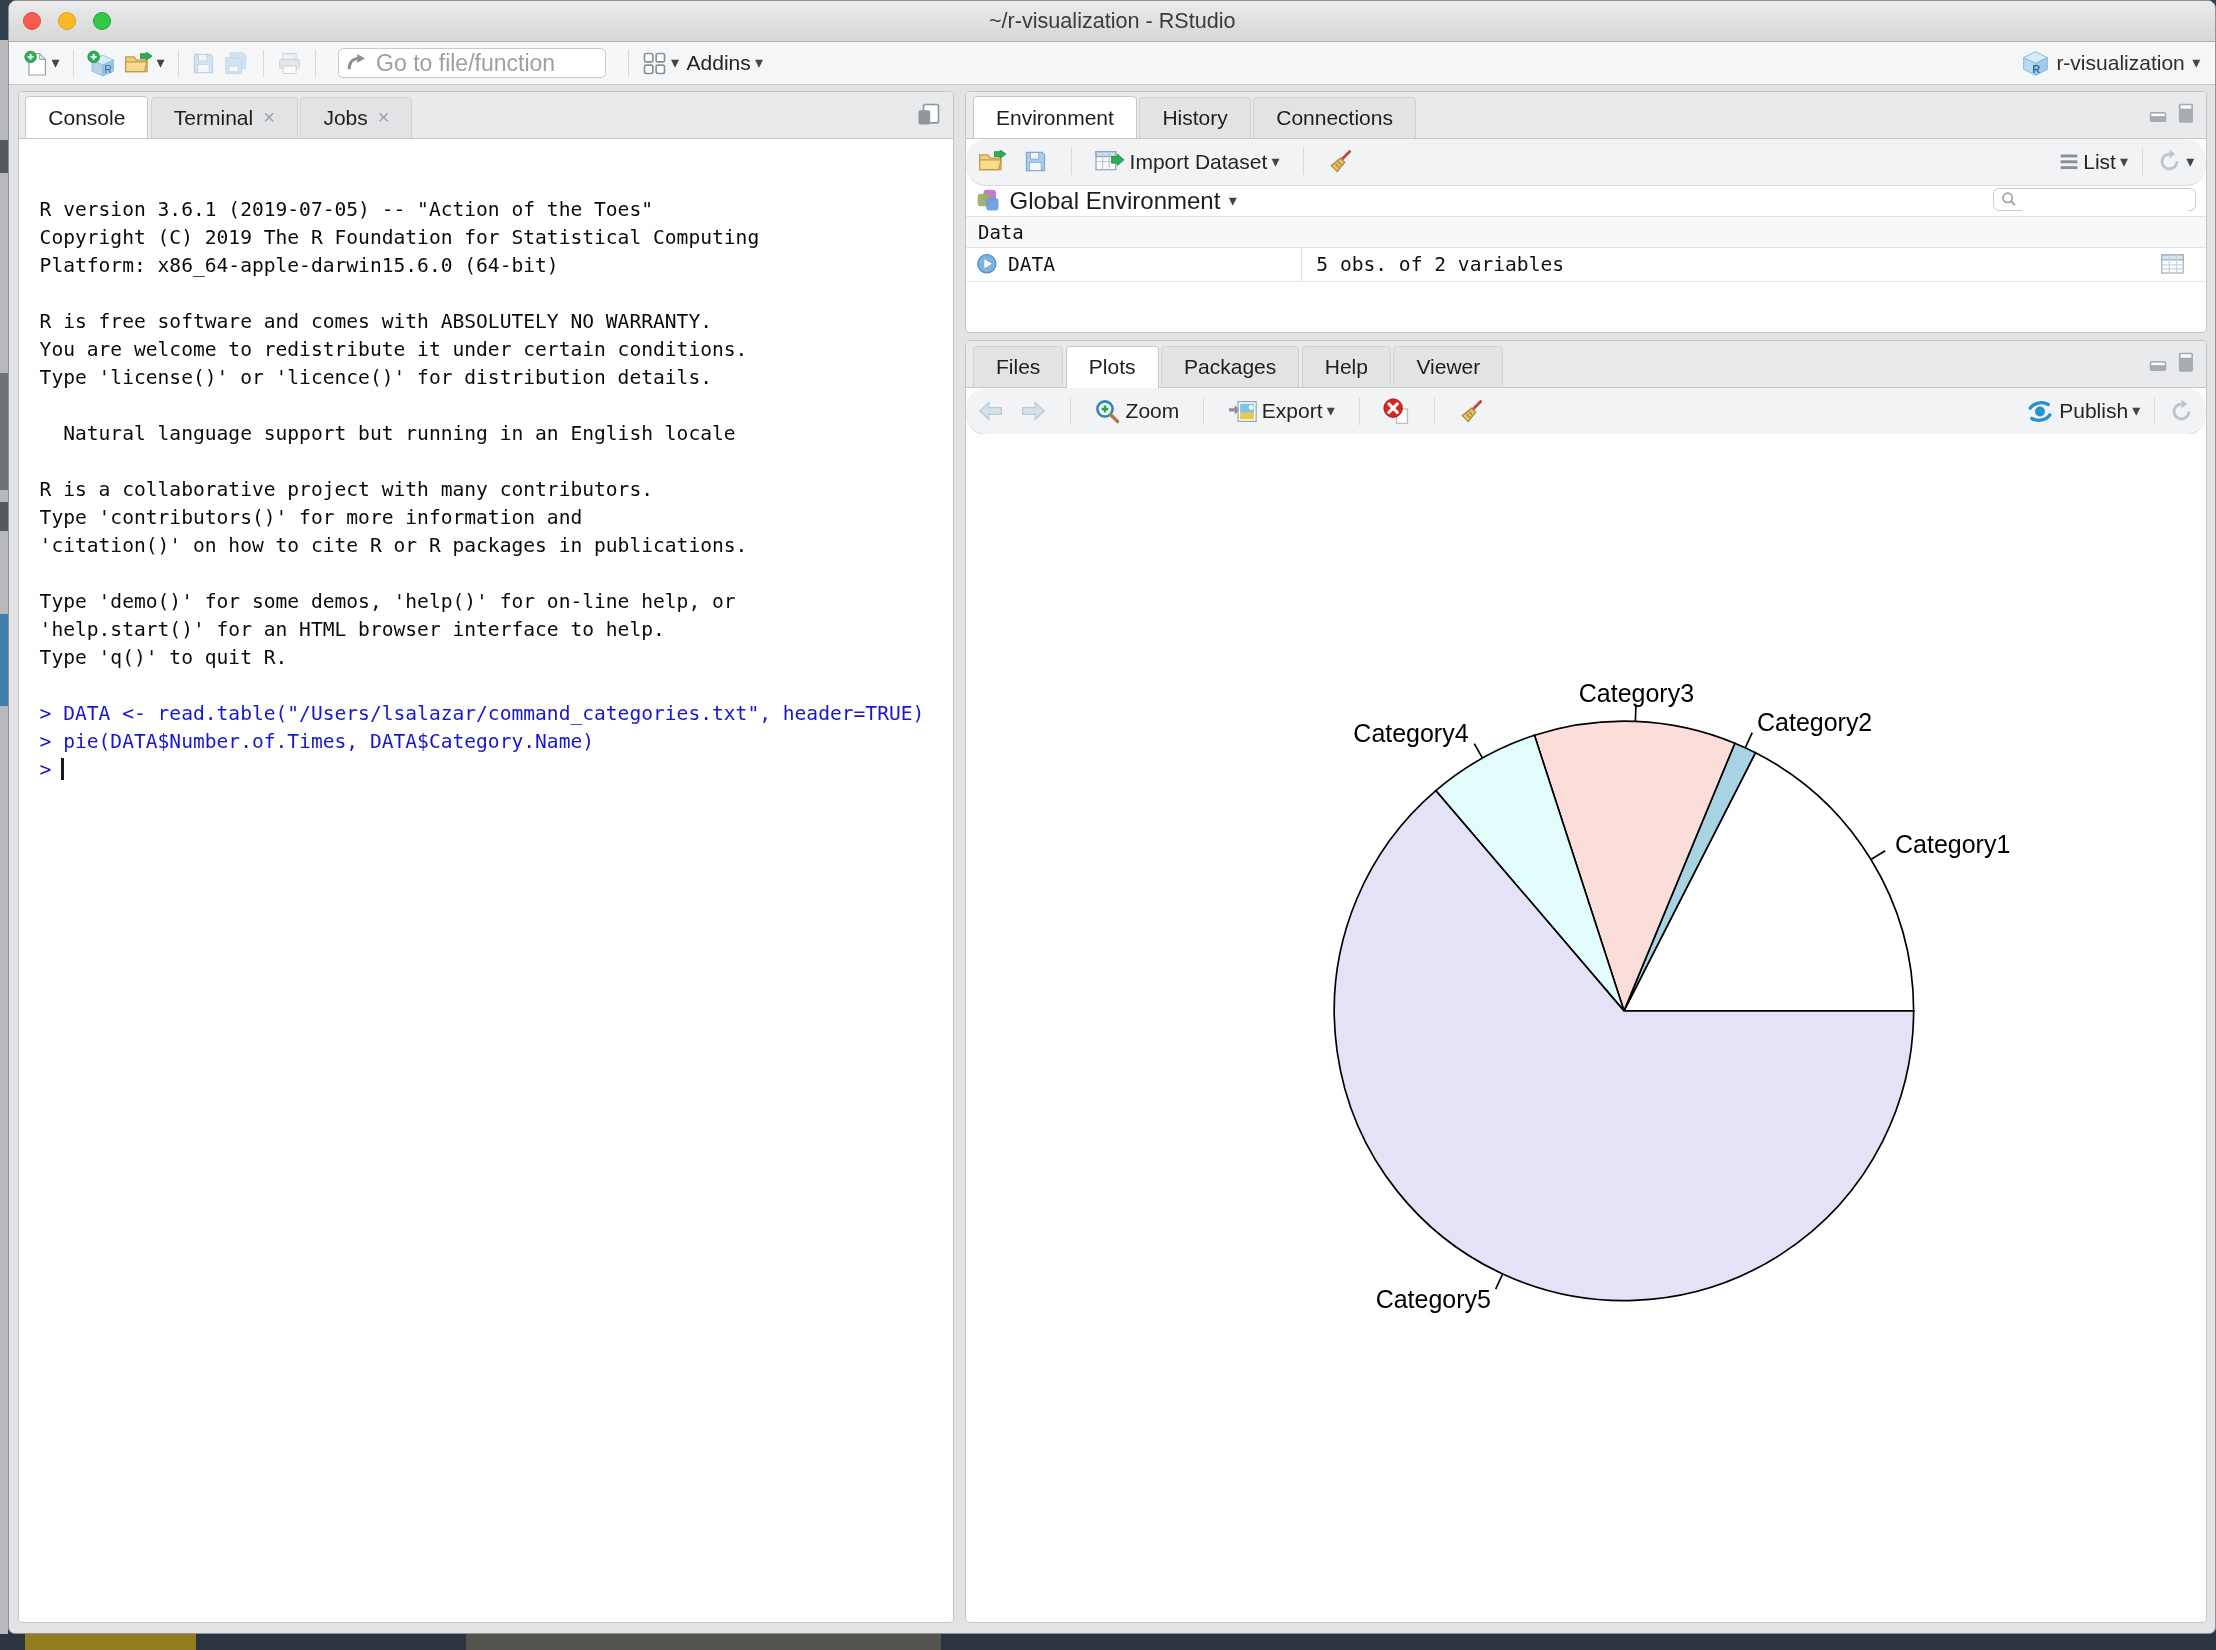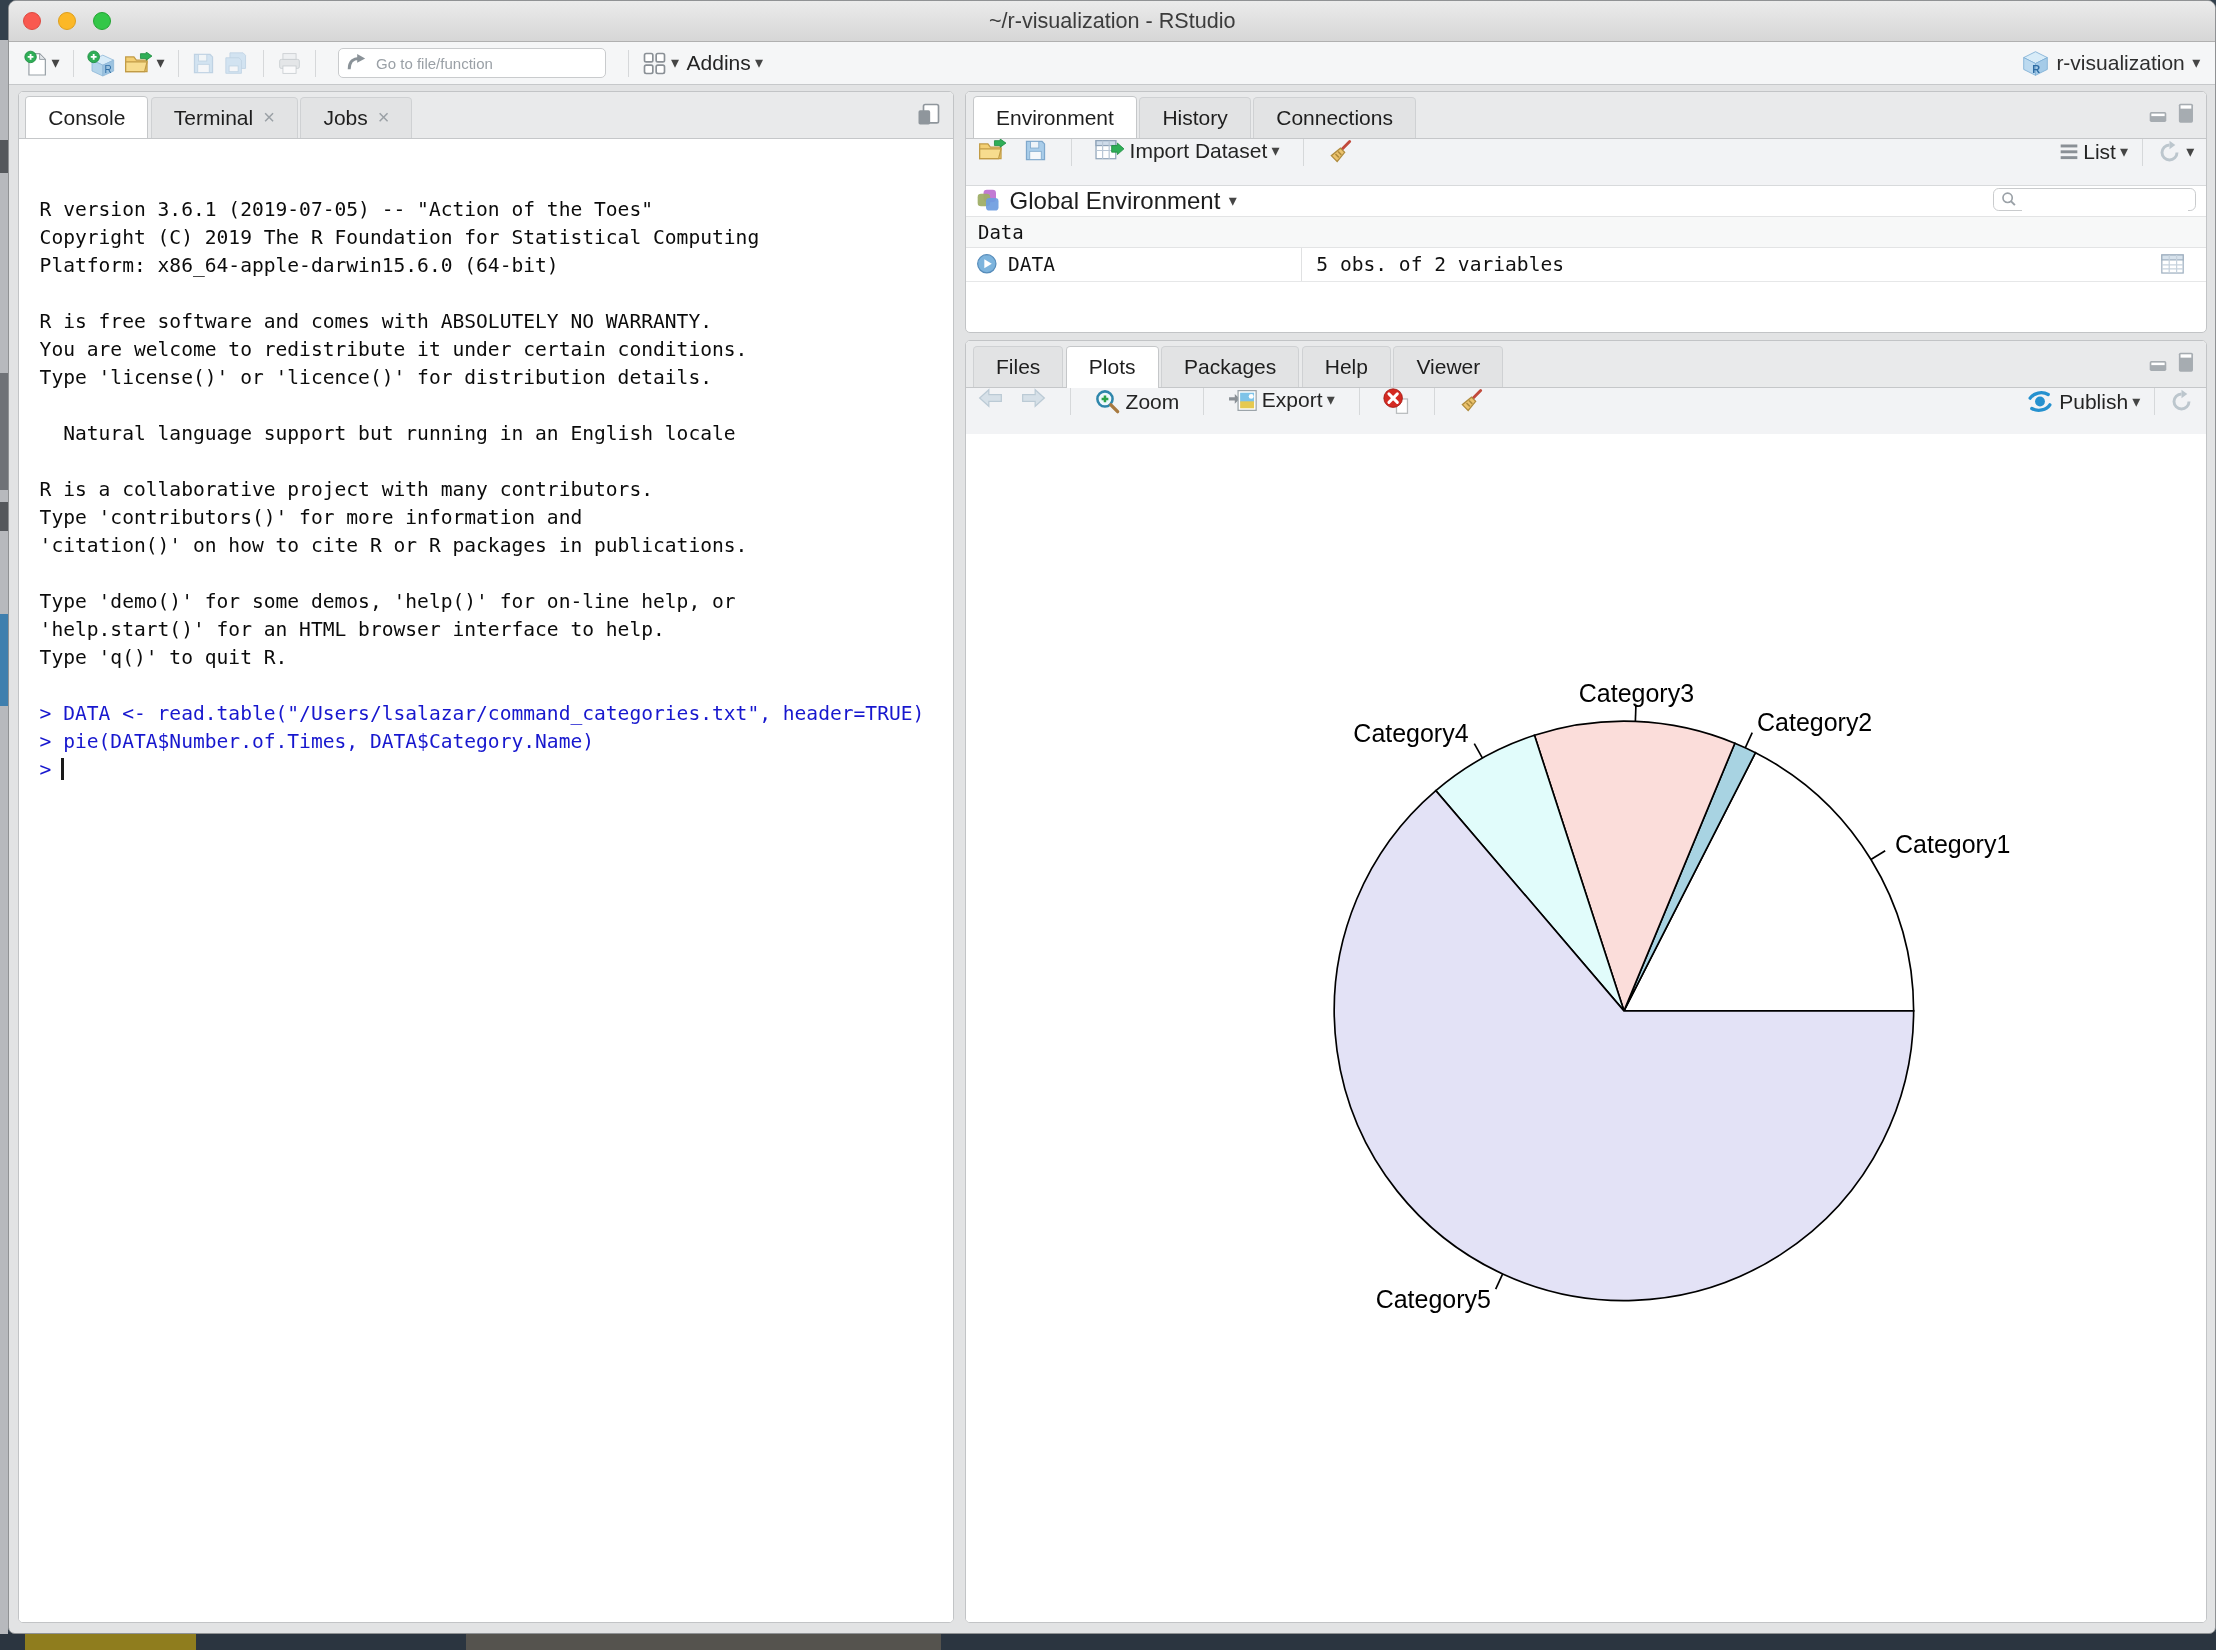--- a/index.html
+++ b/index.html
@@ -39,21 +39,21 @@
     height:42px;background:#f5f6f7;border-bottom:0.8px solid #c6c8ca;
     display:flex;align-items:center;padding:0 15px;gap:7.5px;
   }
   .tb-divider{width:0.8px;height:27px;background:#d6d8da;margin:0 5.8px;}
   .tb-btn{display:flex;align-items:center;gap:4.2px;cursor:default;}
   .caret{font-size:16px;color:#454545;line-height:1;}
   .goto-box{
     display:flex;align-items:center;gap:8.3px;width:250px;height:28px;background:#fff;
     border:0.8px solid #c9cbcd;border-radius:5px;padding:0 8.3px;margin:0 8.3px;
   }
-  .goto-box input{border:none;outline:none;font-size:15px;color:#444;width:100%;
+  .goto-box input{border:none;outline:none;font-size:23px;color:#444;width:100%;
     font-family:"Liberation Sans",sans-serif;background:transparent;}
   ::placeholder{color:#9aa0a6;}
   .toolbar-label{font-size:21px;color:#242424;}
   .project-chip{margin-left:auto;display:flex;align-items:center;gap:7.5px;font-size:21px;color:#2e2e2e;}
 
   
   .workspace{position:absolute;left:0;right:0;top:82px;bottom:10px;}
   .pane{position:absolute;background:#fff;border:0.8px solid #c2c4c6;border-radius:5px;overflow:hidden;}
   #console-pane{left:8.3px;top:7.5px;width:934px;bottom:0;}
   #env-pane{left:956px;right:8.3px;top:7.5px;height:240px;}
@@ -81,21 +81,21 @@
     position:absolute;top:93px;bottom:0;left:0;right:0;background:#fff;
     padding:11.7px 6.7px 0 21px;font-family:"DejaVu Sans Mono",monospace;
     font-size:19.6px;line-height:28px;color:#0b0b0b;white-space:pre;overflow:hidden;
   }
   .console-line.input,.console-line.prompt{color:#1717ce;}
   .cursor{display:inline-block;width:2.5px;height:22.5px;background:#1a1a1a;margin-left:10px;vertical-align:-4.2px;}
 
   
   .pane-toolbar{
     height:46px;background:#f2f3f5;border-bottom:0.8px solid #d8dadc;
-    display:flex;align-items:flex-start;padding:0 11.7px;gap:18px;
+    display:flex;align-items:center;padding:0 11.7px;gap:18px;border-radius:20px;
   }
   .pt-right{margin-left:auto;display:flex;align-items:center;gap:8.3px;}
 
   
   .scope-row{height:30px;display:flex;align-items:center;padding:0 10px;border-bottom:0.8px solid #e3e4e5;position:relative;gap:8.3px;background:#fff;}
   .scope-label{font-size:24px;color:#1d1d1d;}
   .env-search{
     position:absolute;right:10px;top:2.5px;width:203px;height:23px;border:0.8px solid #c9cbcd;border-radius:5.8px;
     background:#fff;display:flex;align-items:center;padding:0 6.7px;gap:5px;box-sizing:border-box;
   }

